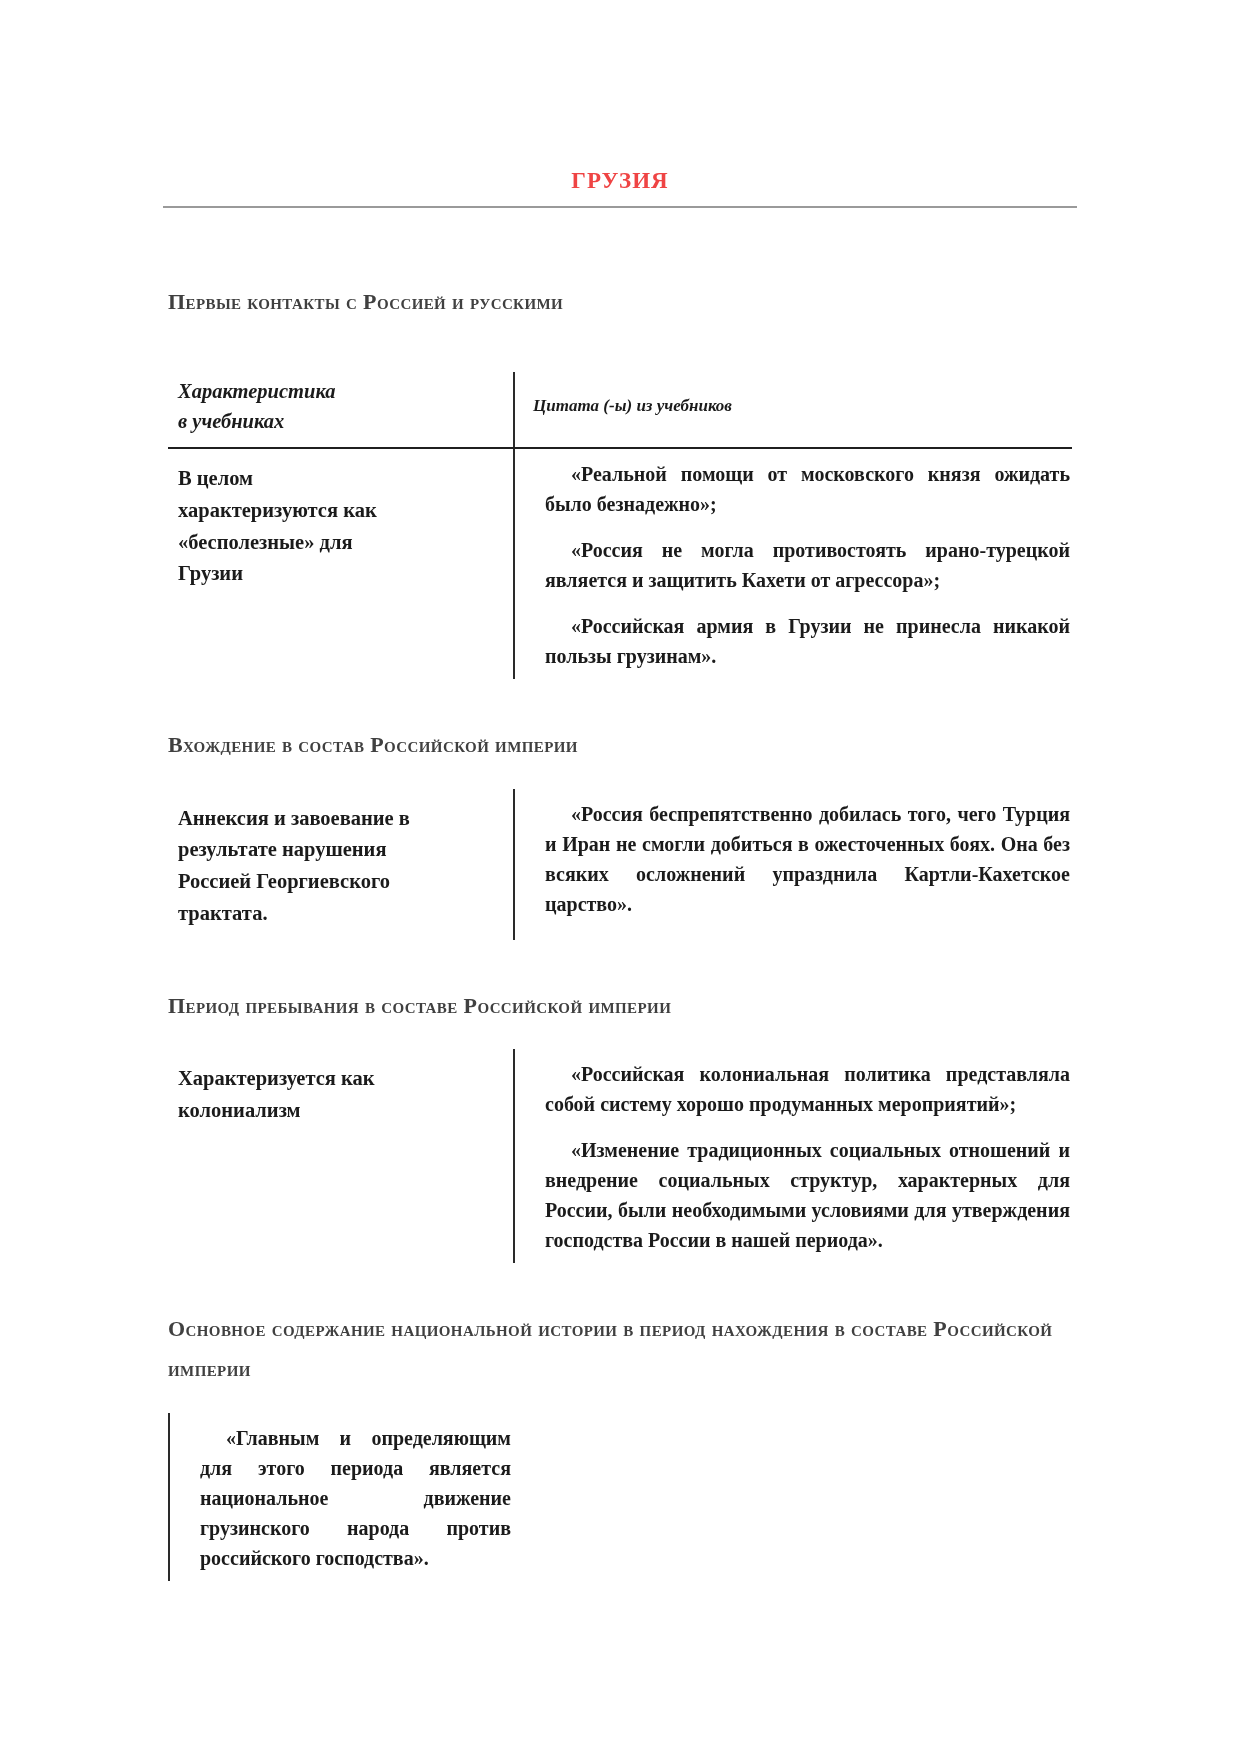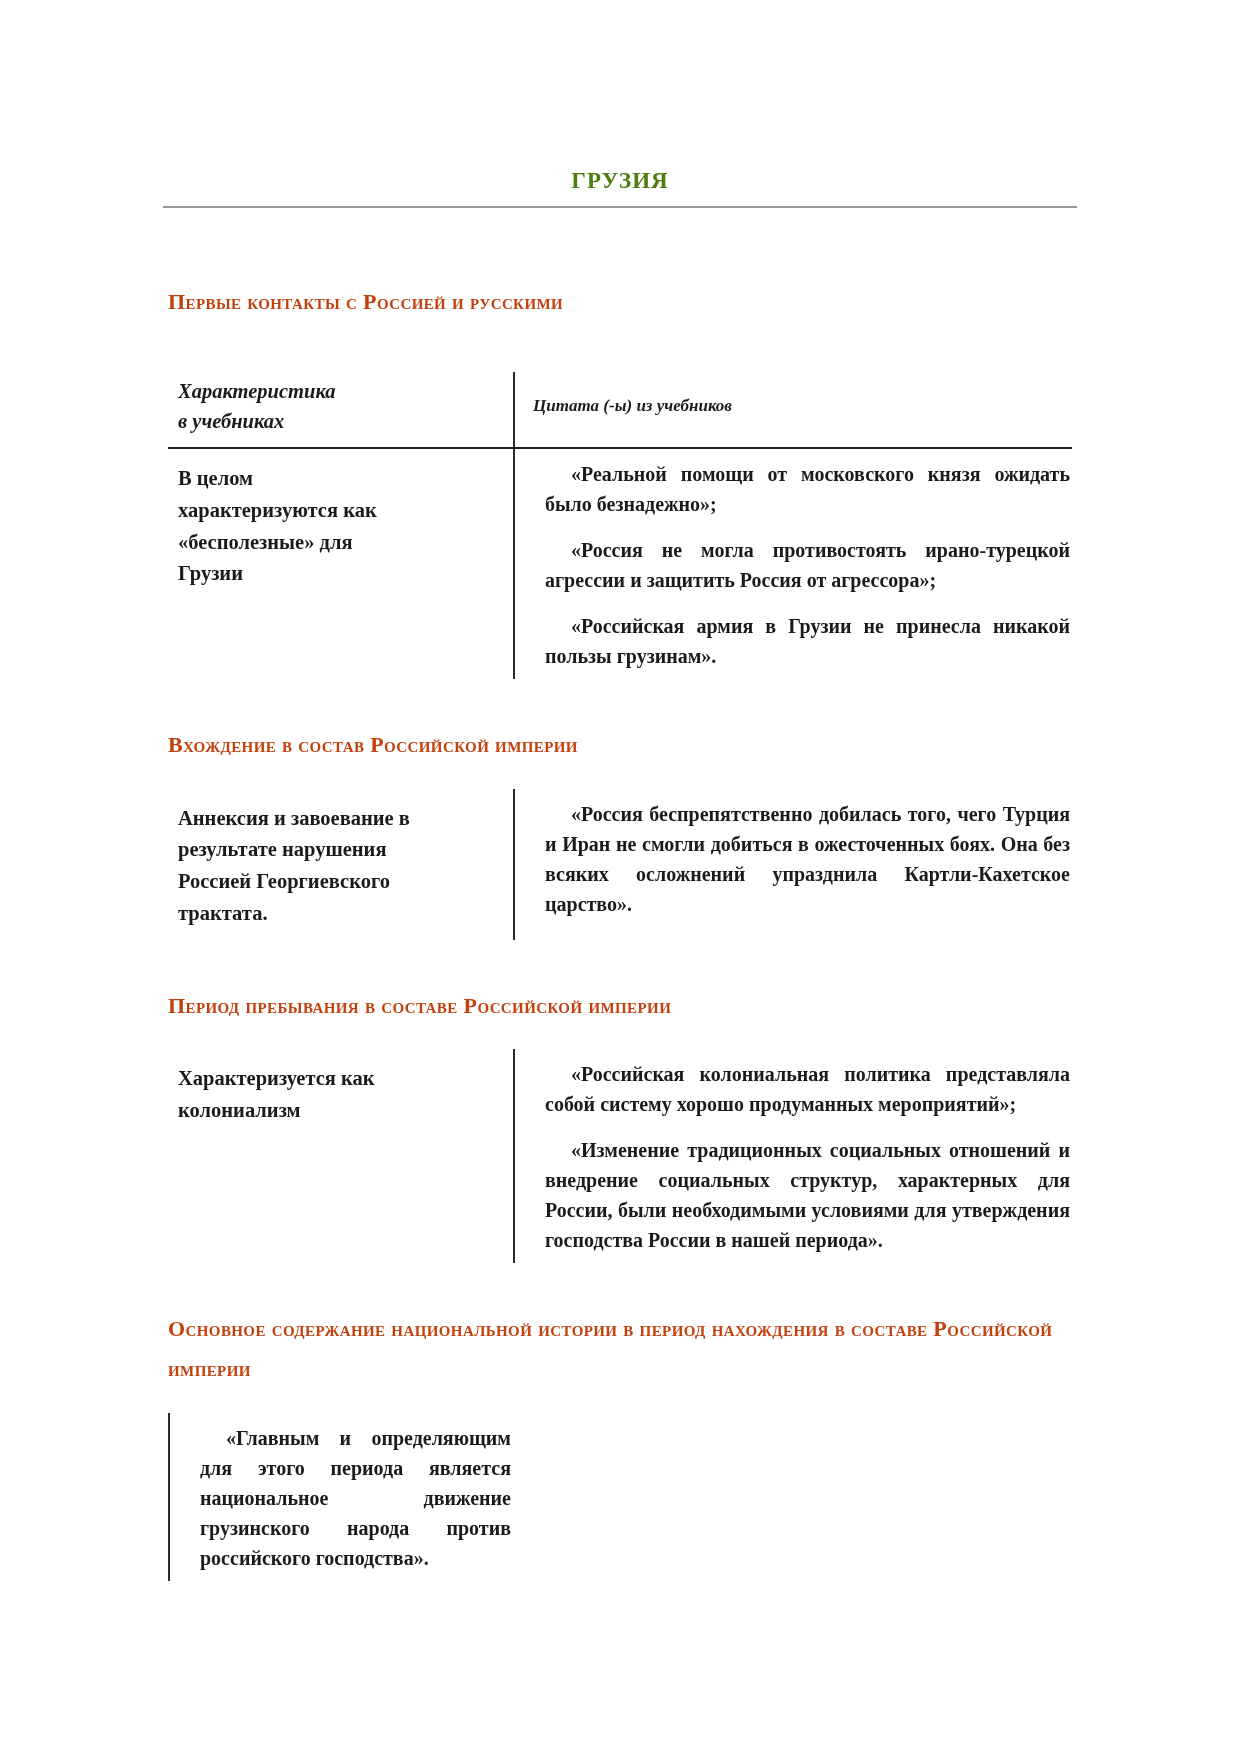--- a/index.html
+++ b/index.html
@@ -13,35 +13,35 @@
   }
   .page { position:relative; width:1239px; height:1754px; }
   .content { padding:0 167px 0 168px; }
 
   .doc-title {
     margin:168px 0 0 0;
     text-align:center;
     font-size:23px;
     font-weight:bold;
     letter-spacing:1px;
-    color:#4d7c0f;
+    color:#ef4444;
   }
   .title-rule {
     margin:12px -5px 0 -5px;
     border:none;
     border-top:2px solid #9a9a9a;
     height:0;
   }
 
   .section-heading {
     font-size:22px;
     font-weight:700;
     font-variant:small-caps;
     letter-spacing:0.4px;
-    color:#c2410c;
+    color:#404040;
     line-height:1.8;
     margin:46px 0 24px 0;
   }
   .section-heading.first { margin-top:74px; margin-bottom:0; }
 
   .tbl-head {
     display:grid;
     grid-template-columns:345px 1fr;
     border-bottom:2px solid #1f1f1f;
     margin-top:50px;
@@ -100,21 +100,21 @@
 в учебниках</div>
         <div class="hc2">Цитата (-ы) из учебников</div>
       </div>
       <div class="tbl-row">
         <div class="label">В целом
 характеризуются как
 «бесполезные» для
 Грузии</div>
         <div class="quotes">
           <p>«Реальной помощи от московского князя ожидать было безнадежно»;</p>
-          <p>«Россия не могла противостоять ирано-турецкой агрессии и защитить Россия от агрессора»;</p>
+          <p>«Россия не могла противостоять ирано-турецкой является и защитить Кахети от агрессора»;</p>
           <p>«Российская армия в Грузии не принесла никакой пользы грузинам».</p>
         </div>
       </div>
     </section>
 
     <section>
       <h2 class="section-heading">Вхождение в состав Российской империи</h2>
       <div class="tbl-row">
         <div class="label">Аннексия и завоевание в
 результате нарушения

